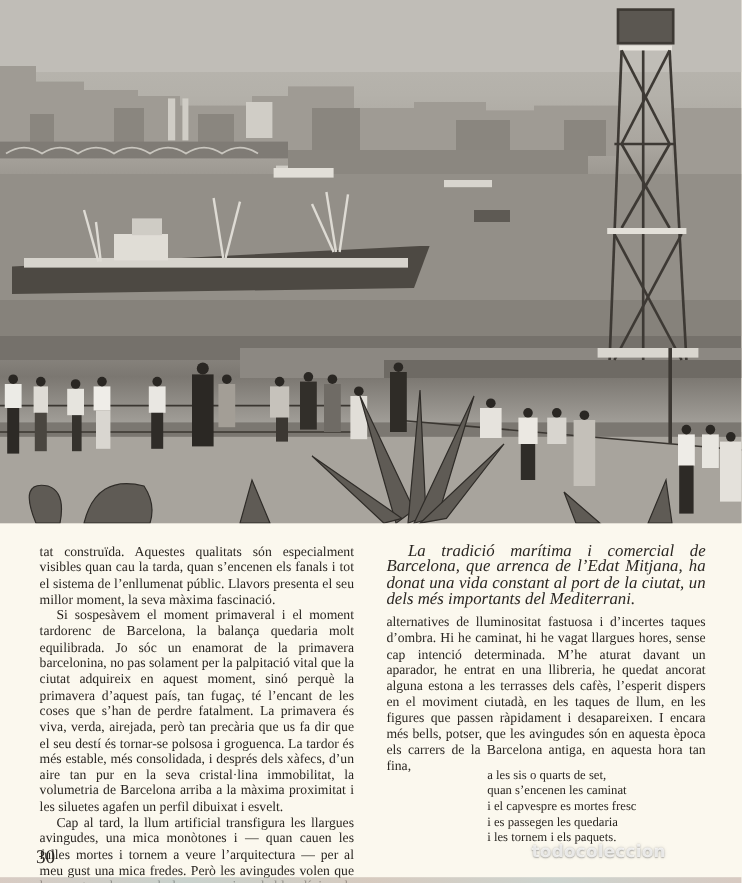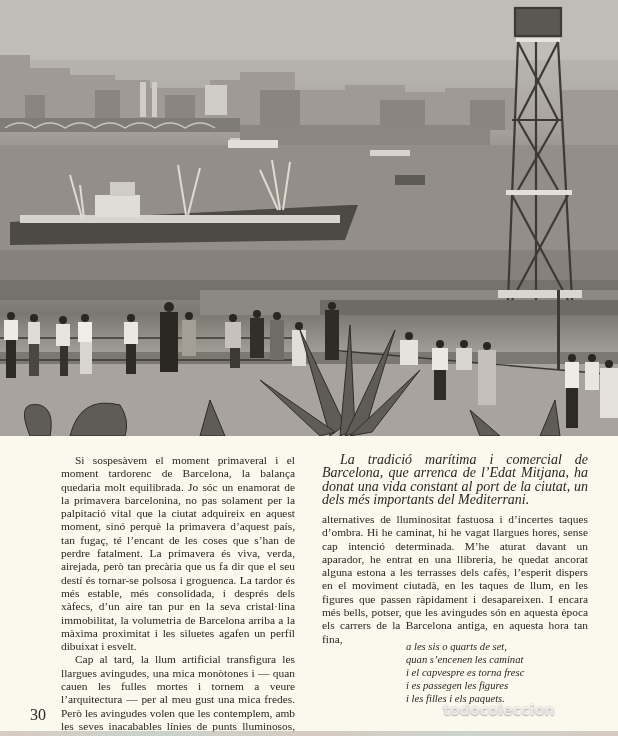--- a/index.html
+++ b/index.html
@@ -14,31 +14,31 @@
       position: absolute; left: 0; top: 0; width: 618px; height: 436px;
       overflow: hidden;
       background: linear-gradient(180deg, #bdbab4 0%, #b4b1aa 18%, #a9a59e 28%, #8e8a83 40%, #a4a09a 52%, #9a968f 62%, #7b7771 72%, #a6a39d 82%, #8d8a84 100%);
     }
     .photo svg { position: absolute; left: 0; top: 0; }
     .col {
       position: absolute; font-size: 11.4px; line-height: 13.3px;
       text-align: justify; text-align-last: auto;
     }
     .col p { margin: 0; }
-    .col p.indent { text-indent: 14px; margin-left: 28px; }
+    .col p.indent { text-indent: 14px; }
     .left { left: 33px; top: 454px; width: 262px; }
     .caption {
       position: absolute; left: 322px; top: 453px; width: 266px;
       font-style: italic; font-size: 14px; line-height: 13.3px;
       text-indent: 18px; text-align: justify;
     }
     .right { left: 322px; top: 513px; width: 266px; }
     .poem {
       position: absolute; left: 406px; top: 640px;
-      font-style: italic; font-size: 10.6px; line-height: 13px;
+      font-size: 10.6px; line-height: 13px;
     }
     .poem div { white-space: nowrap; }
     .page-num {
       position: absolute; left: 30px; top: 706px; font-size: 16px;
     }
     .watermark {
       position: absolute; left: 443px; top: 702px;
       font-family: "DejaVu Sans", sans-serif; font-weight: bold;
       font-size: 14px; letter-spacing: 0.2px;
       color: rgba(255,255,255,0.75);
@@ -208,33 +208,34 @@
       <path d="M540 436 L555 400 L560 436 Z"></path>
       <path d="M30 436 Q15 400 40 405 Q55 410 50 436 Z"></path>
       <path d="M70 436 Q80 395 120 405 Q130 420 125 436 Z"></path>
     </g>
 
     <rect x="557" y="290" width="3" height="80" fill="#3c3833"></rect>
   </svg>
 </div>
 
 <div class="col left">
+  <p>tat construïda. Aquestes qualitats són especialment visibles quan cau la tarda, quan s’encenen els fanals i tot el sistema de l’enllumenat públic. Llavors presenta el seu millor moment, la seva màxima fascinació.</p>
   <p class="indent">Si sospesàvem el moment primaveral i el moment tardorenc de Barcelona, la balança quedaria molt equilibrada. Jo sóc un enamorat de la primavera barcelonina, no pas solament per la palpitació vital que la ciutat adquireix en aquest moment, sinó perquè la primavera d’aquest país, tan fugaç, té l’encant de les coses que s’han de perdre fatalment. La primavera és viva, verda, airejada, però tan precària que us fa dir que el seu destí és tornar-se polsosa i groguenca. La tardor és més estable, més consolidada, i després dels xàfecs, d’un aire tan pur en la seva cristal·lina immobilitat, la volumetria de Barcelona arriba a la màxima proximitat i les siluetes agafen un perfil dibuixat i esvelt.</p>
   <p class="indent">Cap al tard, la llum artificial transfigura les llargues avingudes, una mica monòtones i — quan cauen les fulles mortes i tornem a veure l’arquitectura — per al meu gust una mica fredes. Però les avingudes volen que les contemplem, amb les seves inacabables línies de punts lluminosos, les seves</p>
 </div>
 
 <div class="caption">La tradició marítima i comercial de Barcelona, que arrenca de l’Edat Mitjana, ha donat una vida constant al port de la ciutat, un dels més importants del Mediterrani.</div>
 
 <div class="col right">
   <p>alternatives de lluminositat fastuosa i d’incertes taques d’ombra. Hi he caminat, hi he vagat llargues hores, sense cap intenció determinada. M’he aturat davant un aparador, he entrat en una llibreria, he quedat ancorat alguna estona a les terrasses dels cafès, l’esperit dispers en el moviment ciutadà, en les taques de llum, en les figures que passen ràpidament i desapareixen. I encara més bells, potser, que les avingudes són en aquesta època els carrers de la Barcelona antiga, en aquesta hora tan fina,</p>
 </div>
 
 <div class="poem">
   <div>a les sis o quarts de set,</div>
   <div>quan s’encenen les caminat</div>
-  <div>i el capvespre es torna fresc</div>
-  <div>i es passegen les figures</div>
-  <div>i les filles i els paquets.</div>
+  <div>i el capvespre es mortes fresc</div>
+  <div>i es passegen les quedaria</div>
+  <div>i les tornem i els paquets.</div>
 </div>
 
 <div class="page-num">30</div>
 <div class="watermark">todocoleccion</div>
 <div class="bottom-rule"></div>
 
 </body></html>

